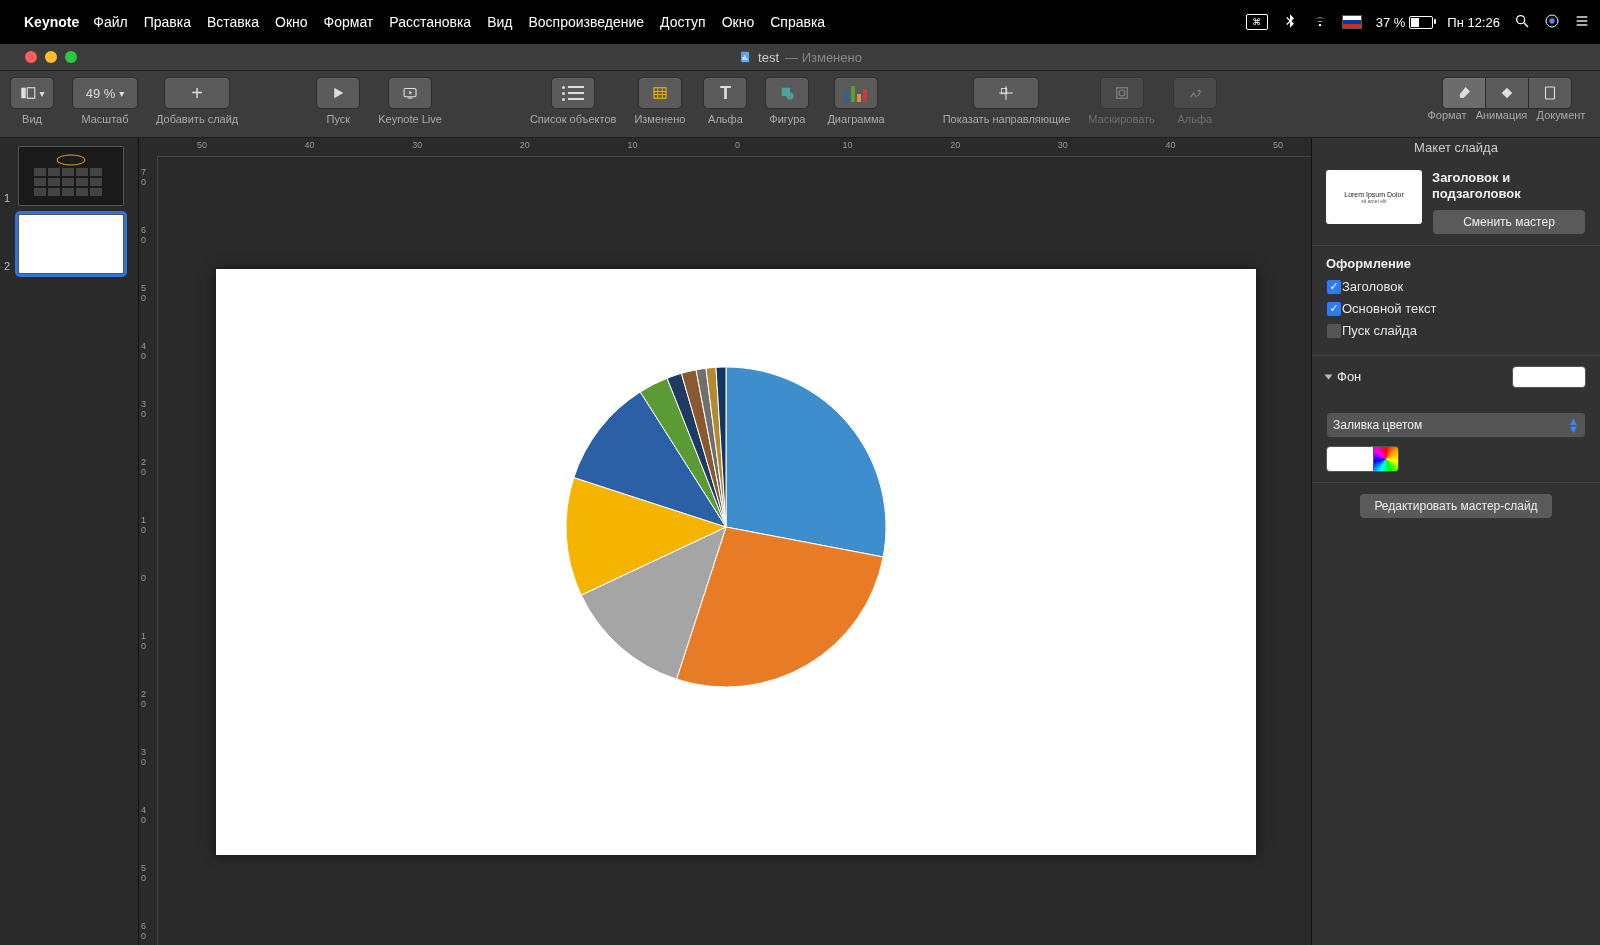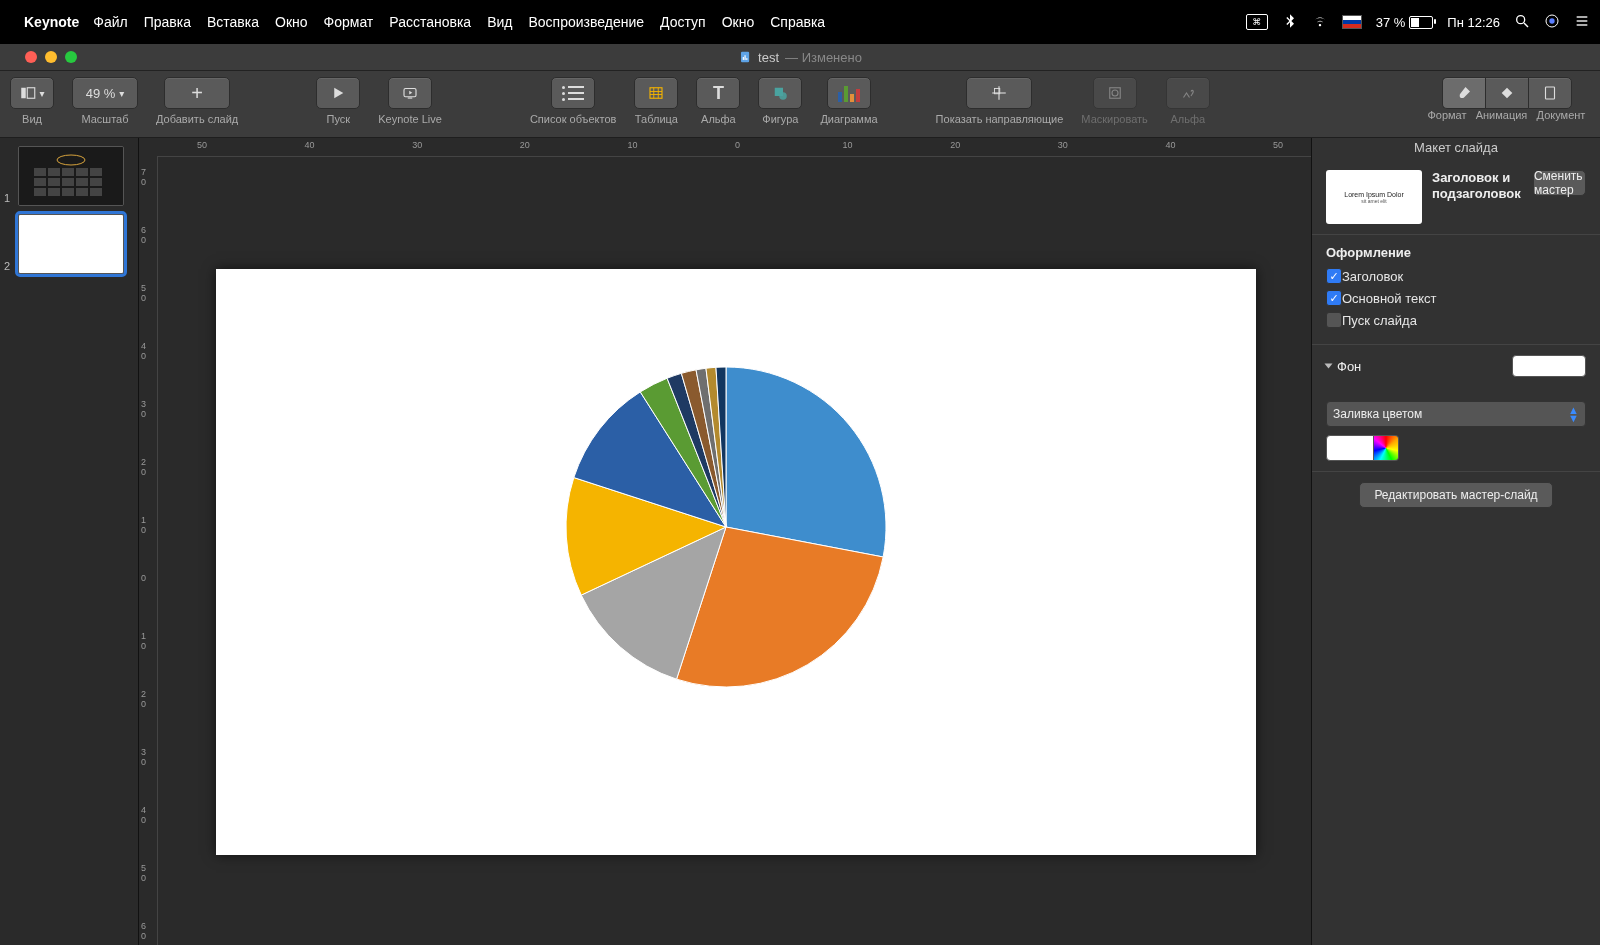--- a/index.html
+++ b/index.html
@@ -61,21 +61,21 @@
   
   .pie-wrap{position:absolute;left:350px;top:98px;width:320px;height:320px;}
   
   .inspector{width:288px;background:#323232;border-left:1px solid #111;display:flex;flex-direction:column;font-size:13px;}
   .insp-header{height:20px;text-align:center;color:#ccc;font-size:13px;padding-top:2px;}
   .insp-block{padding:10px 14px;border-bottom:1px solid #444;}
   .master-row{display:flex;gap:10px;align-items:flex-start;}
   .master-thumb{width:96px;height:54px;background:#fff;border-radius:3px;display:flex;flex-direction:column;align-items:center;justify-content:center;}
   .master-thumb .t1{font-size:7px;color:#222;}
   .master-thumb .t2{font-size:5px;color:#555;}
-  .master-right{flex:1;display:flex;flex-direction:row;gap:6px;}
+  .master-right{flex:1;display:flex;flex-direction:column;gap:6px;}
   .master-title{color:#eee;font-weight:600;line-height:1.25;}
   .insp-btn{background:#5a5a5a;border:1px solid #333;border-radius:5px;height:24px;display:flex;align-items:center;justify-content:center;color:#eee;font-size:12px;}
   .section-title{font-weight:600;color:#eee;margin-bottom:8px;}
   .check-row{display:flex;align-items:center;margin:6px 0;}
   .check{width:14px;height:14px;border-radius:3px;background:#555;border:1px solid #333;display:flex;align-items:center;justify-content:center;}
   .check.on{background:#2f7bf5;}
   .check.on::after{content:"✓";color:#fff;font-size:11px;line-height:1;}
   .disc{display:flex;align-items:center;gap:6px;color:#eee;}
   .disc .tri{width:0;height:0;border-left:5px solid #bbb;border-top:4px solid transparent;border-bottom:4px solid transparent;transform:rotate(90deg);}
   .swatch{width:72px;height:20px;background:#fff;border-radius:4px;border:1px solid #555;}
@@ -242,21 +242,21 @@
   <div class="tb-group">
     <div class="tb-btn">
       <svg viewBox="0 0 24 24">
           <rect x="4" y="5" width="16" height="14" fill="none" stroke="#f5b400" stroke-width="1.5"></rect>
           <line x1="4" y1="10" x2="20" y2="10" stroke="#f5b400" stroke-width="1.2"></line>
           <line x1="4" y1="14" x2="20" y2="14" stroke="#f5b400" stroke-width="1.2"></line>
           <line x1="9" y1="5" x2="9" y2="19" stroke="#f5b400" stroke-width="1.2"></line>
           <line x1="15" y1="5" x2="15" y2="19" stroke="#f5b400" stroke-width="1.2"></line>
         </svg>
     </div>
-    <span class="tb-label">Таблица</span>
+    <span class="tb-label">Изменено</span>
   </div>
   <div class="tb-group">
     <div class="tb-btn" style="font-size:18px;font-weight:600;">T</div>
     <span class="tb-label">Альфа</span>
   </div>
   <div class="tb-group">
     <div class="tb-btn">
       <svg viewBox="0 0 24 24">
           <rect x="5" y="5" width="11" height="11" fill="#4aa3a0"></rect>
           <circle cx="16" cy="16" r="5" fill="#4aa3a0" opacity=".85"></circle>

